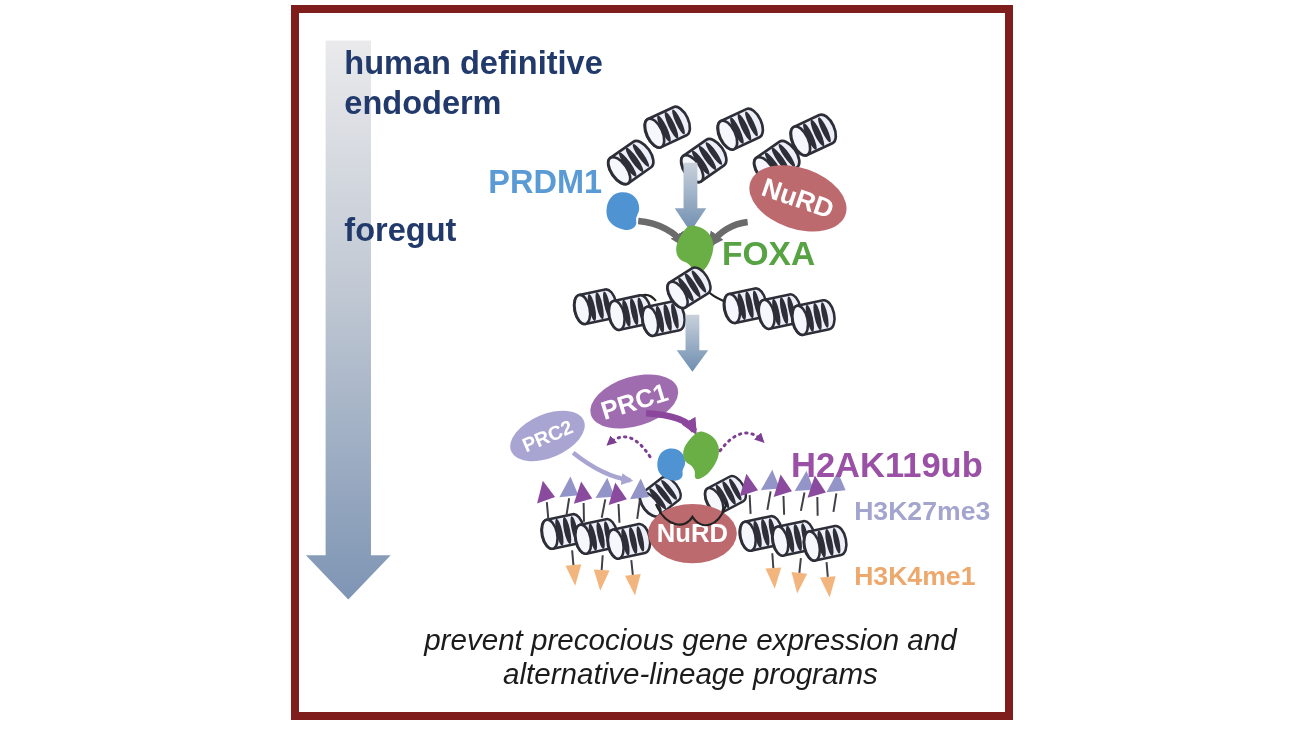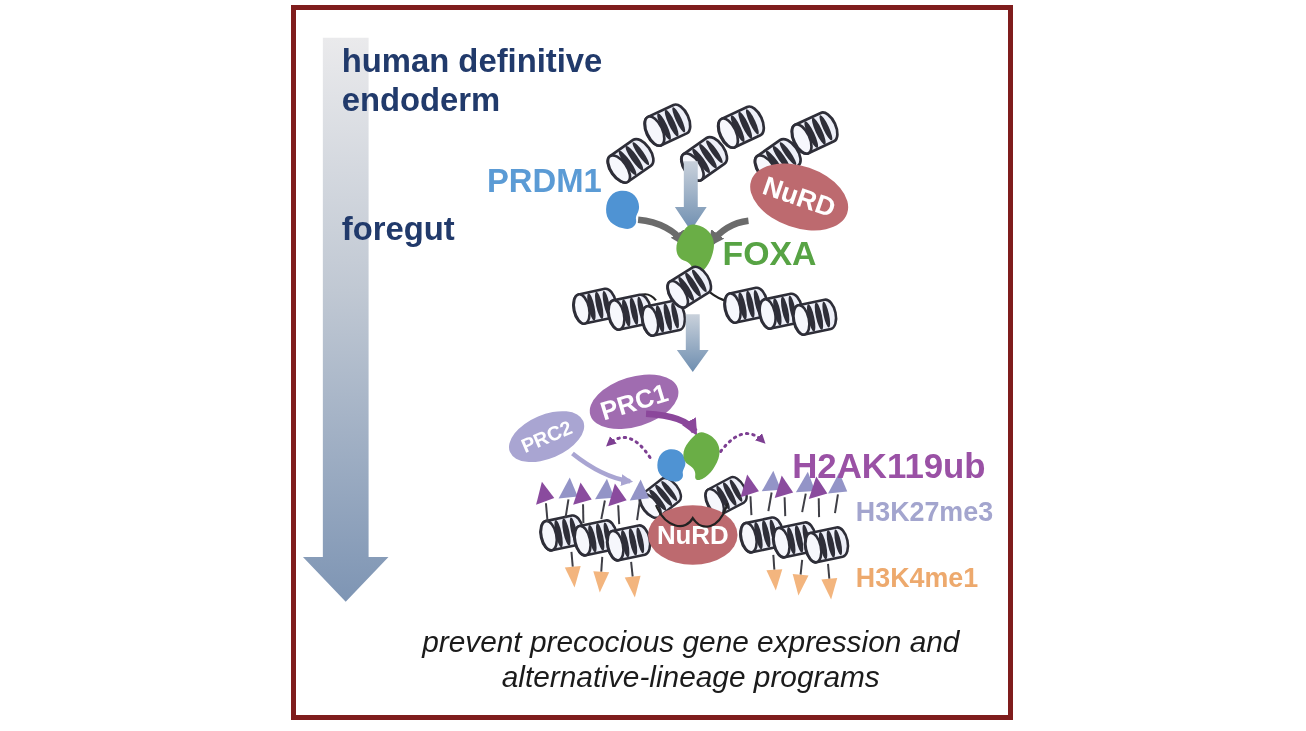--- a/index.html
+++ b/index.html
@@ -1,19 +1,19 @@
 <!DOCTYPE html>
 <html><head>
 <meta charset="utf-8">
 <style>
   html,body{margin:0;padding:0;background:#ffffff;}
   .stage{position:relative;width:1306px;height:731px;background:#ffffff;overflow:hidden;
          font-family:"Liberation Sans",sans-serif;}
   .figure-box{position:absolute;left:291px;top:5px;width:722px;height:715px;
-              box-sizing:border-box;border:5px solid #7f1d1d;background:#ffffff;}
+              box-sizing:border-box;border:8px solid #7f1d1d;background:#ffffff;}
   .figure-box svg{display:block;width:100%;height:100%;}
   svg text{font-family:"Liberation Sans",sans-serif;}
 </style>
 </head>
 <body>
 
 <div class="stage">
   <div class="figure-box">
     <svg viewBox="0 0 716 709" preserveAspectRatio="none">
       <defs>

